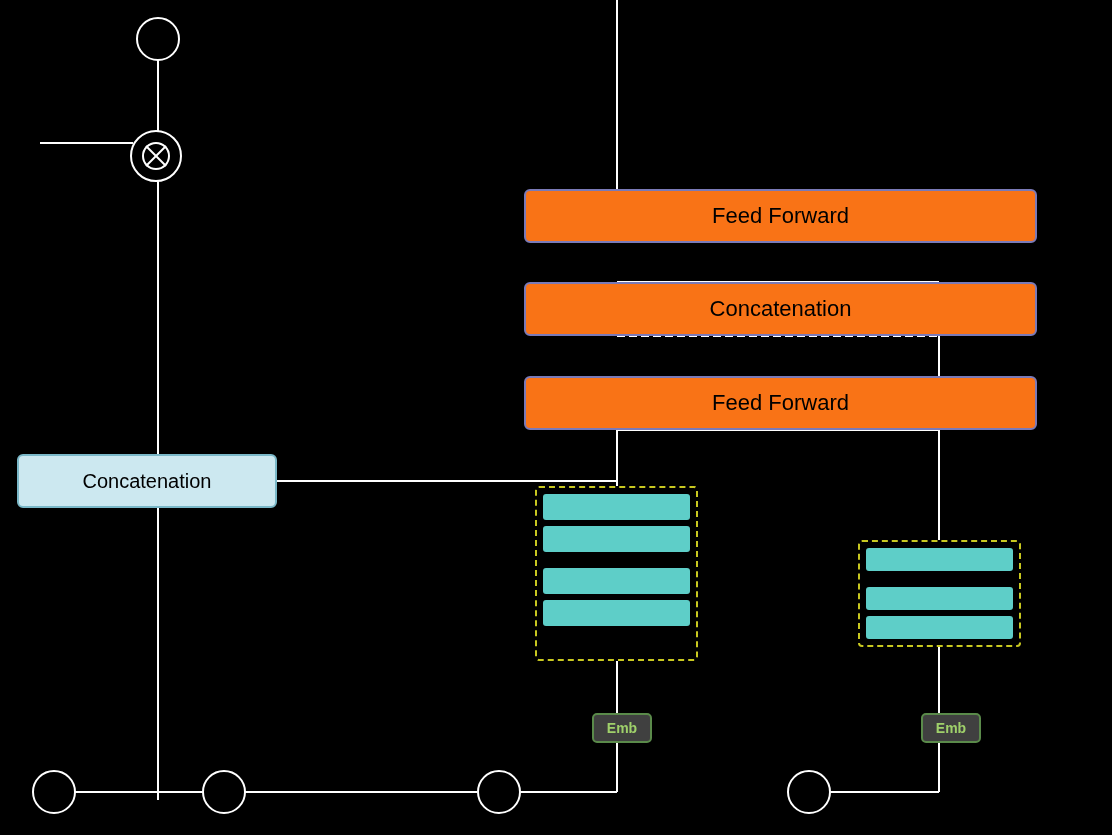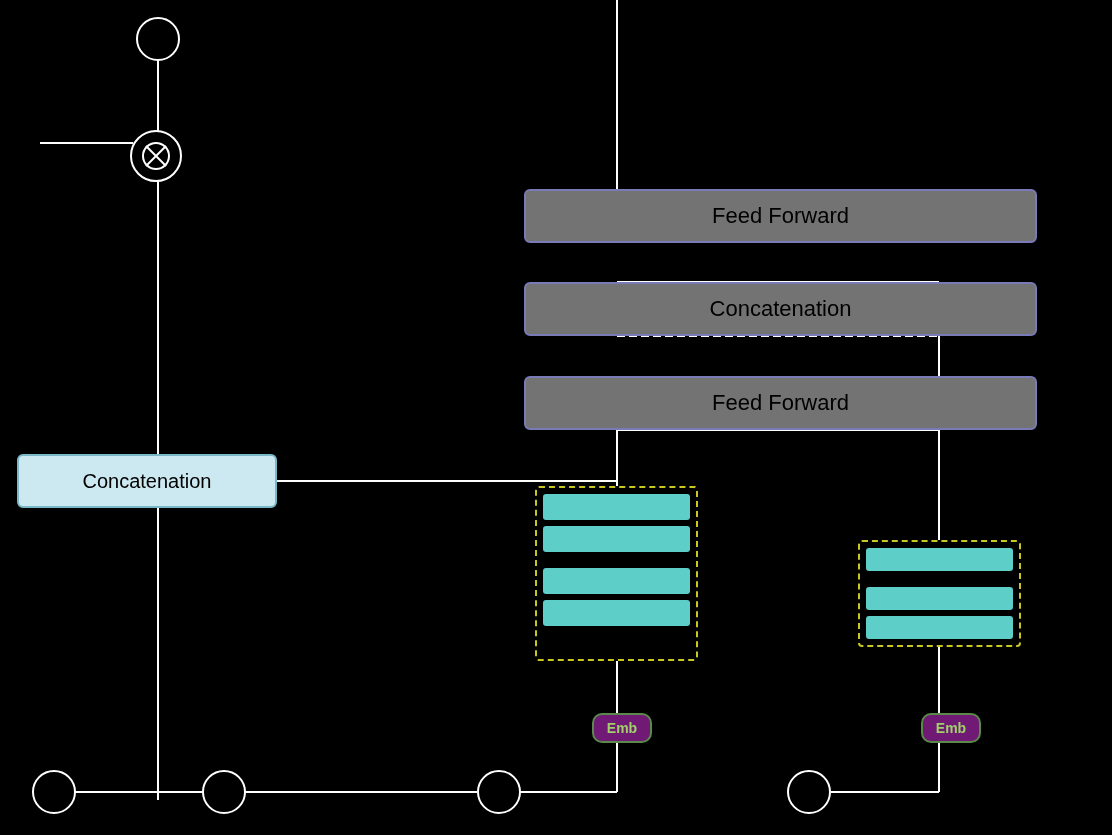--- a/index.html
+++ b/index.html
@@ -37,21 +37,21 @@
       display: flex;
       align-items: center;
       justify-content: center;
       color: #fff;
       font-size: 20px;
     }
 
     
     .ff-box {
       position: absolute;
-      background: #737373;
+      background: #f97316;
       border: 2px solid #7a7ab8;
       border-radius: 6px;
       display: flex;
       align-items: center;
       justify-content: center;
       font-size: 22px;
       color: #000;
     }
 
     
@@ -80,24 +80,24 @@
 
     .teal-bar {
       background: #5ecec8;
       border-radius: 3px;
       height: 26px;
     }
 
     
     .emb-badge {
       position: absolute;
-      background: #701a75;
+      background: #404040;
       color: #9fd06a;
       border: 2px solid #5a8a4a;
-      border-radius: 10px;
+      border-radius: 5px;
       font-size: 14px;
       font-weight: bold;
       padding: 2px 8px;
       display: flex;
       align-items: center;
       justify-content: center;
     }
 
     
     .svg-overlay {

